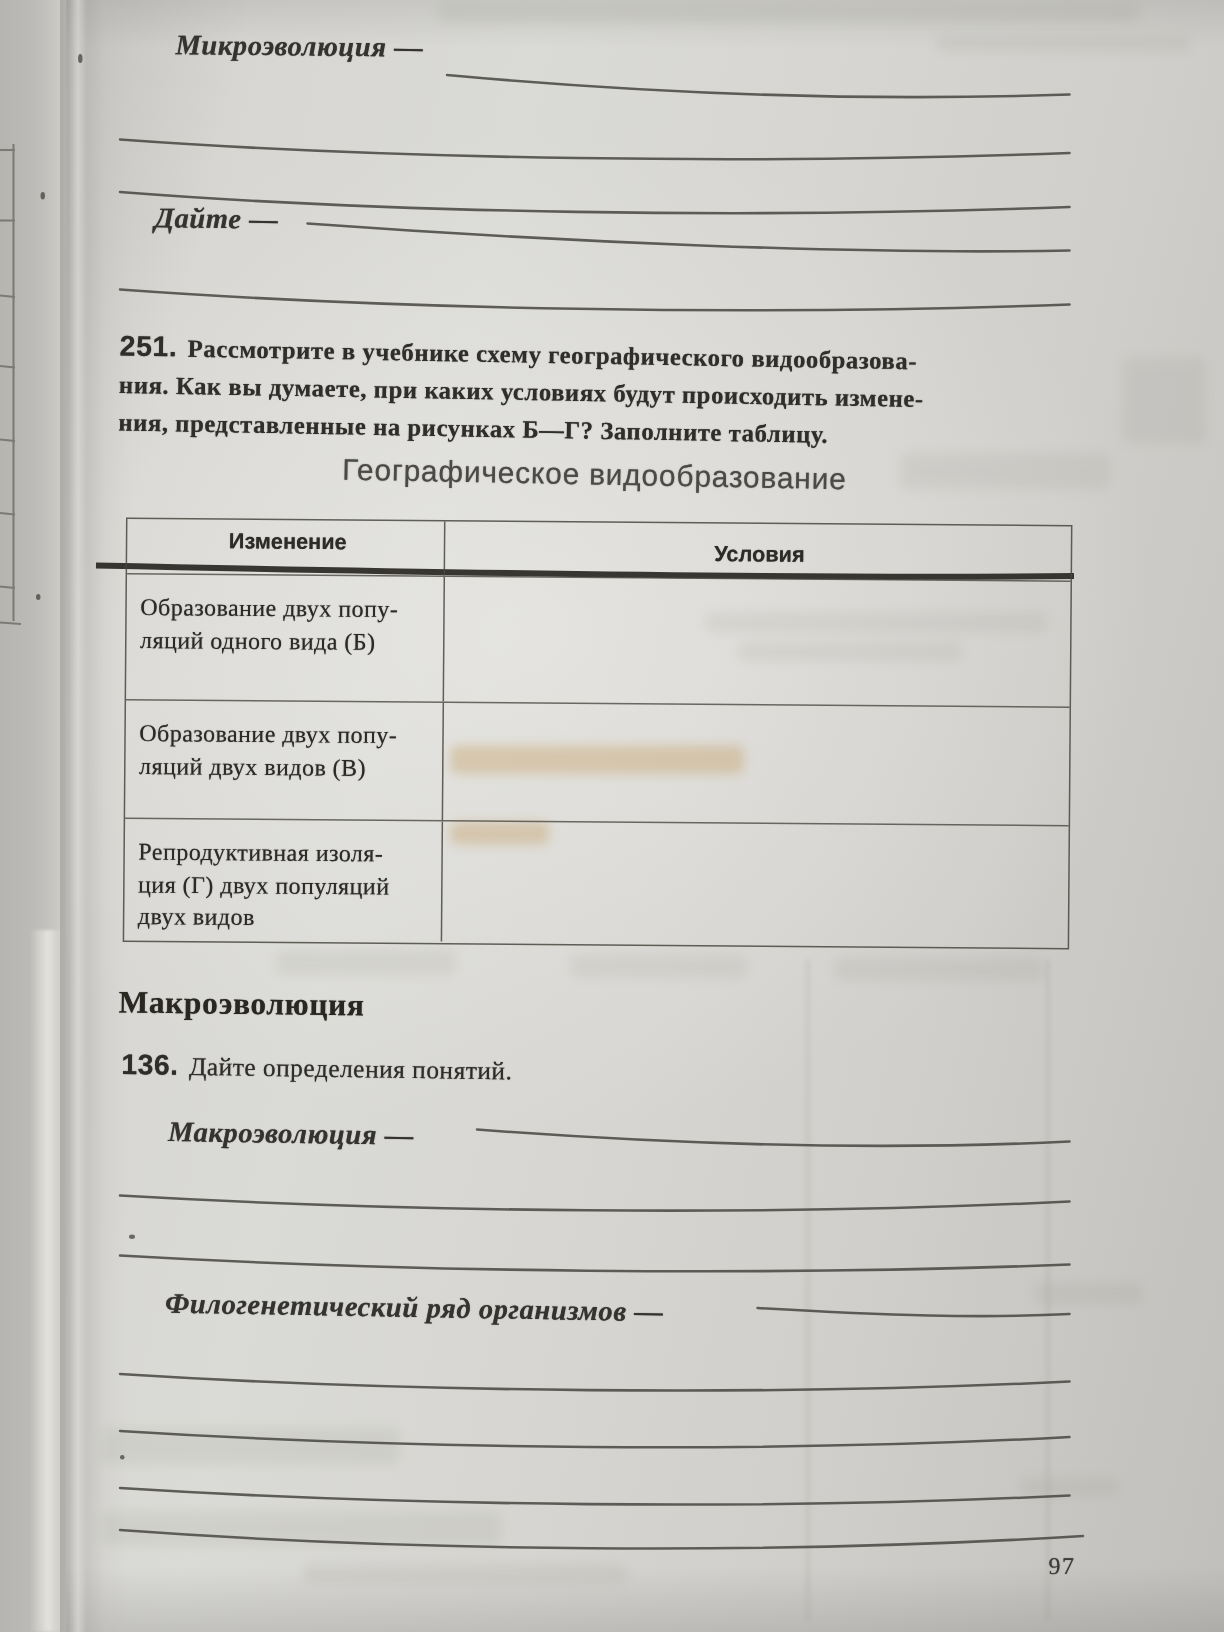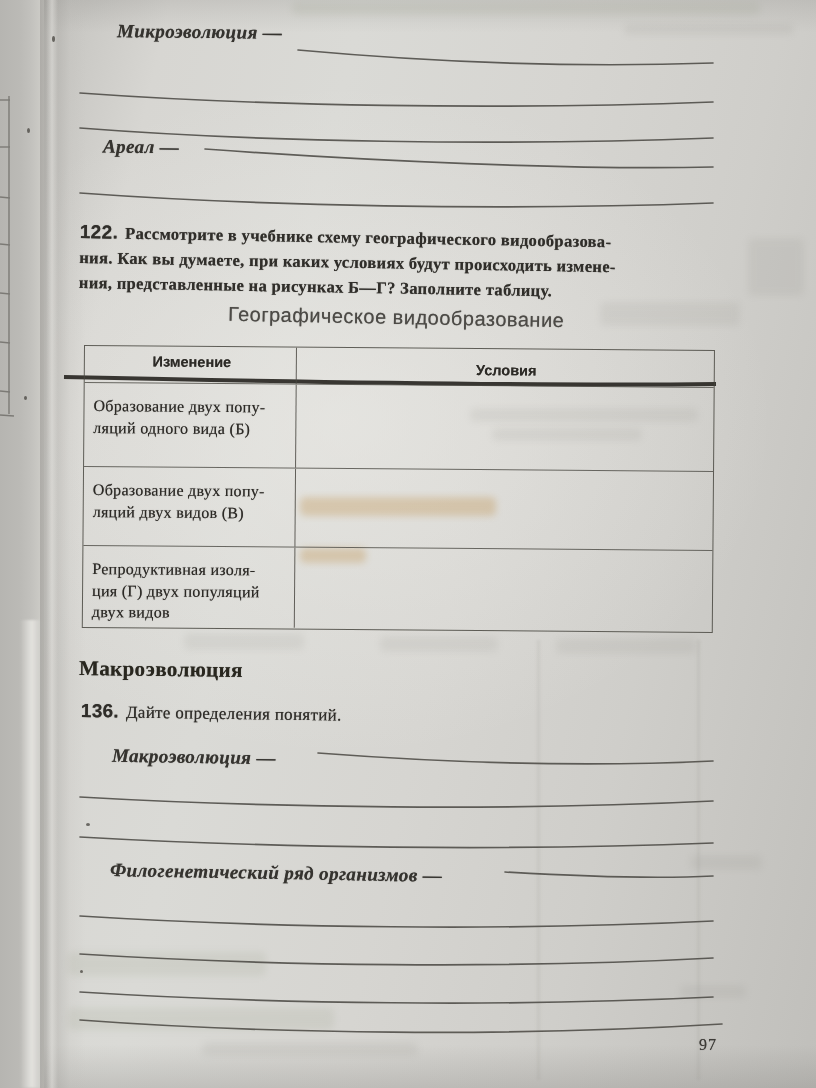--- a/index.html
+++ b/index.html
@@ -113,25 +113,25 @@
       <path d="M0,197 L10,198"></path>
     <path d="M0,244 L10,245"></path>
       <path d="M0,293 L10,294"></path>
       <path d="M0,342 L10,343"></path>
     <path d="M0,391 L10,392"></path>
       <path d="M0,415 L14,416"></path>
   </g>
 </svg>
 
 <div class="txt def-label" style="left:117px;top:21px;transform:rotate(.6deg)">Микроэволюция —</div>
-<div class="txt def-label" style="left:103px;top:136px;transform:rotate(.7deg)">Ареал —</div>
+<div class="txt def-label" style="left:103px;top:136px;transform:rotate(.7deg)">Дайте —</div>
 
 <div class="txt para" style="left:80px;top:219px;transform:rotate(1deg);transform-origin:0 0">
   <div class="p-line">
-    <span class="task-num">122.</span><span>Рассмотрите в учебнике схему географического видообразова-</span>
+    <span class="task-num">251.</span><span>Рассмотрите в учебнике схему географического видообразова-</span>
   </div>
   <div class="p-line">ния. Как вы думаете, при каких условиях будут происходить измене-</div>
   <div class="p-line">ния, представленные на рисунках Б—Г? Заполните таблицу.</div>
 </div>
 
 <div class="txt tbl-title" style="left:228px;top:306px;transform:rotate(1.1deg)">Географическое видообразование</div>
 
 <div class="geo-table">
   <div class="t-row header">
     <div class="c-change">Изменение</div>

